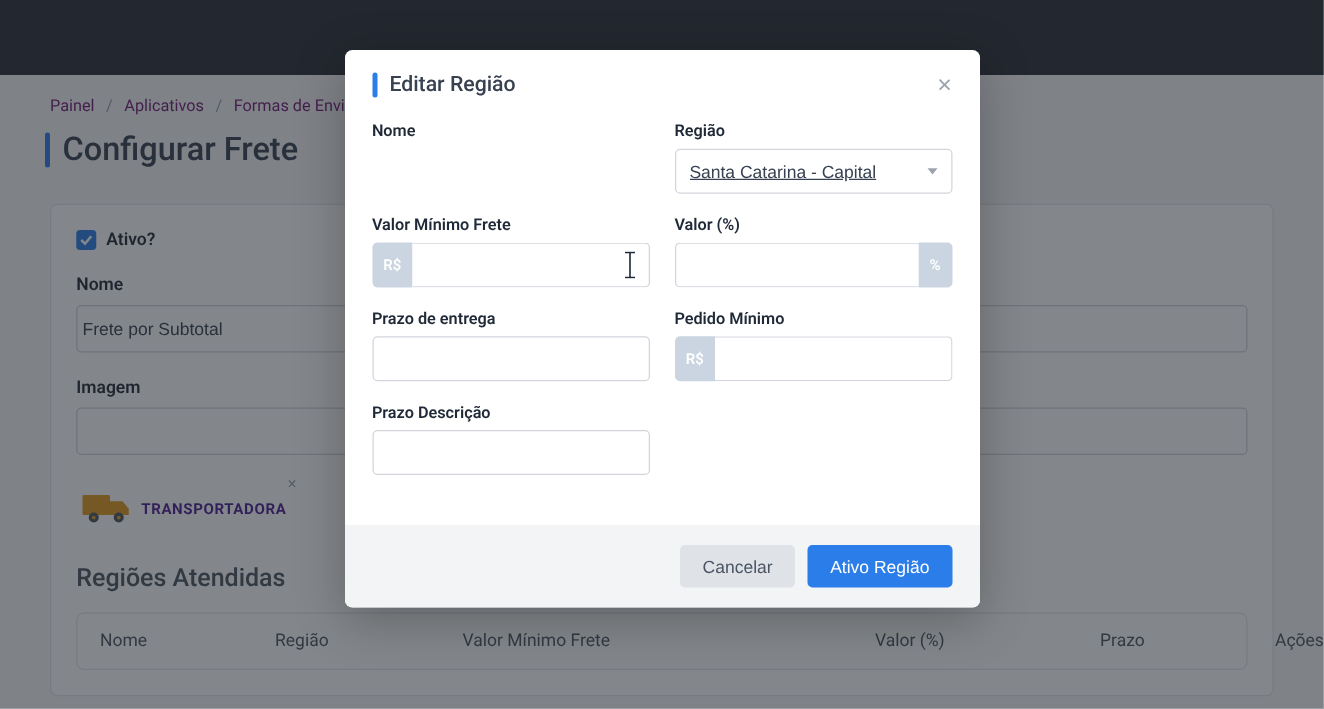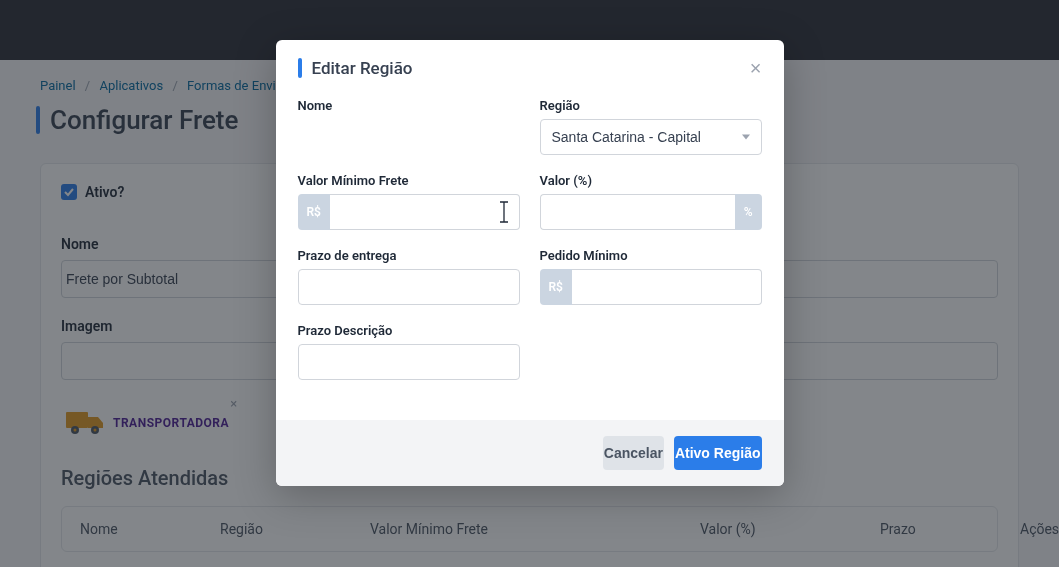--- a/index.html
+++ b/index.html
@@ -16,21 +16,21 @@
       height: 60px;
       background: #2a2e37;
       width: 100%;
     }
     .breadcrumb {
       font-size: 13px;
       color: #6b7280;
       margin-bottom: 12px;
       padding-top: 18px;
     }
-    .breadcrumb span { color: #0369a1; }
+    .breadcrumb span { color: #701a75; }
     .breadcrumb .sep { margin: 0 6px; color: #9ca3af; }
     .page-title {
       font-size: 26px;
       font-weight: 500;
       color: #374151;
       margin-bottom: 28px;
       display: flex;
       align-items: center;
     }
     .page-title::before {
@@ -44,21 +44,21 @@
     }
     .card {
       border: 1px solid #e5e7eb;
       border-radius: 6px;
       padding: 20px;
       background: #fff;
     }
     .checkbox-row {
       display: flex;
       align-items: center;
-      margin-bottom: 36px;
+      margin-bottom: 20px;
     }
     .checkbox-box {
       width: 16px;
       height: 16px;
       background: #2b7de9;
       border-radius: 3px;
       display: inline-flex;
       align-items: center;
       justify-content: center;
       margin-right: 8px;
@@ -241,24 +241,24 @@
       border-right: none;
     }
     .modal-footer {
       background: #f3f4f6;
       padding: 16px 22px;
       display: flex;
       justify-content: flex-end;
       gap: 10px;
     }
     .btn {
-      padding: 9px 1px;
+      padding: 9px 18px;
       border-radius: 4px;
       font-size: 14px;
-      font-weight: 700;
+      font-weight: 400;
       cursor: pointer;
       border: none;
     }
     .btn-cancel {
       background: #dfe3e8;
       color: #4b5563;
     }
     .btn-primary {
       background: #2b7de9;
       color: #fff;
@@ -338,21 +338,21 @@
     </div>
     <div class="modal-body">
 
       <div class="modal-row">
         <div class="modal-col">
           <label class="modal-label">Nome</label>
         </div>
         <div class="modal-col">
           <label class="modal-label">Região</label>
           <div class="select-wrap">
-            <input class="modal-input" readonly="" style="cursor: pointer; padding-right: 28px;" value="Santa Catarina - Capital">
+            <input class="modal-input" readonly="" style="cursor: pointer; padding-right: 28px; text-decoration: underline;" value="Santa Catarina - Capital">
           </div>
         </div>
       </div>
 
       <div class="modal-row">
         <div class="modal-col">
           <label class="modal-label">Valor Mínimo Frete</label>
           <div class="input-group" style="position:relative;">
             <span class="input-prefix">R$</span>
             <input class="modal-input" style="">

